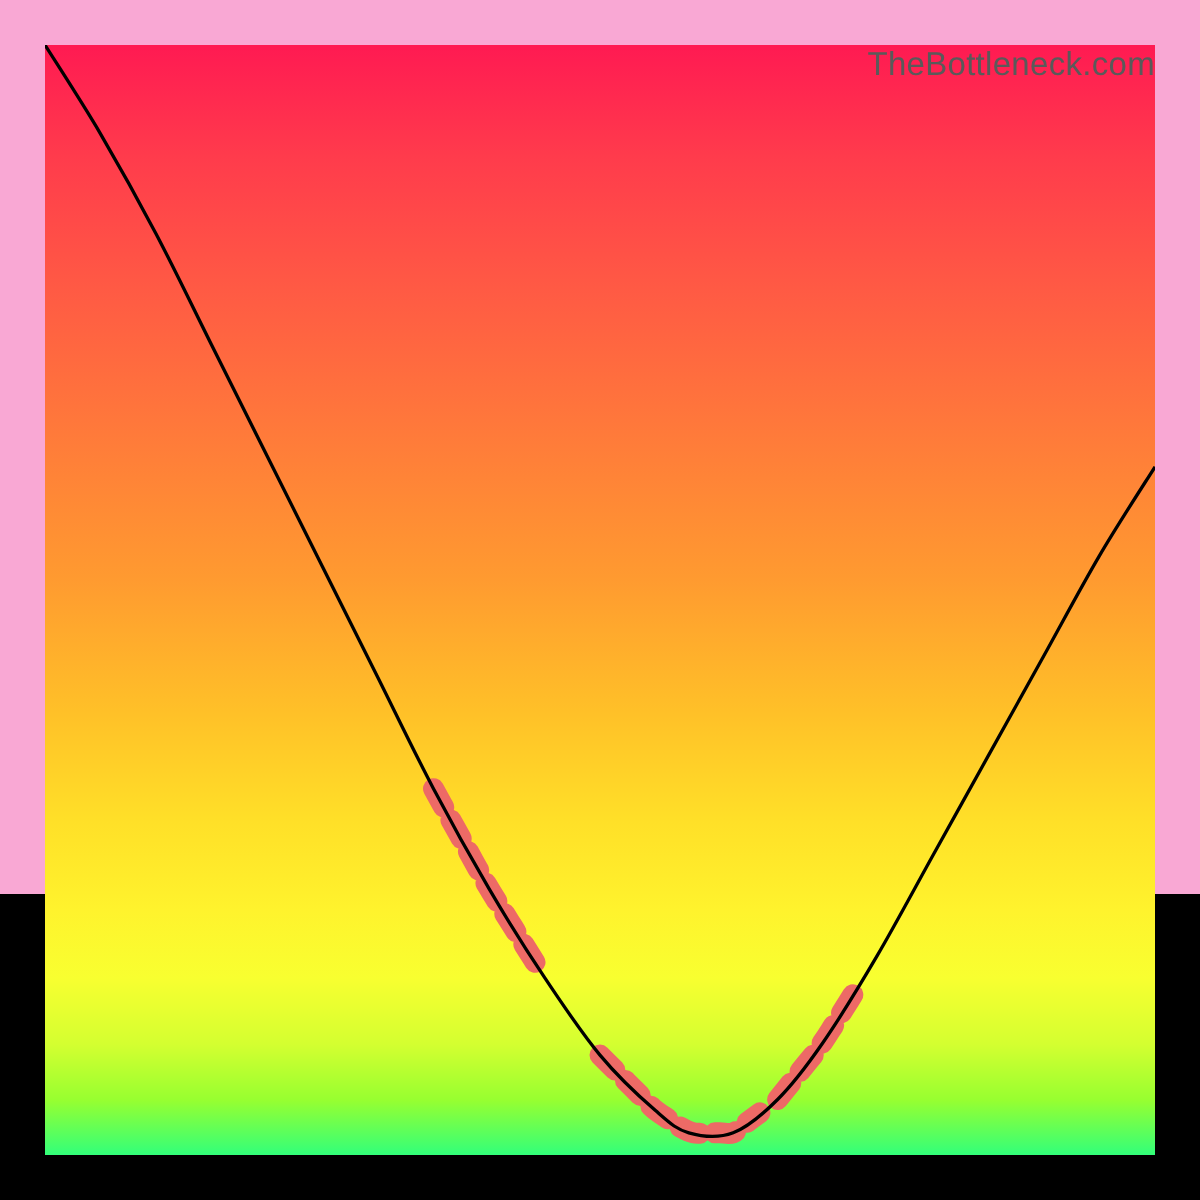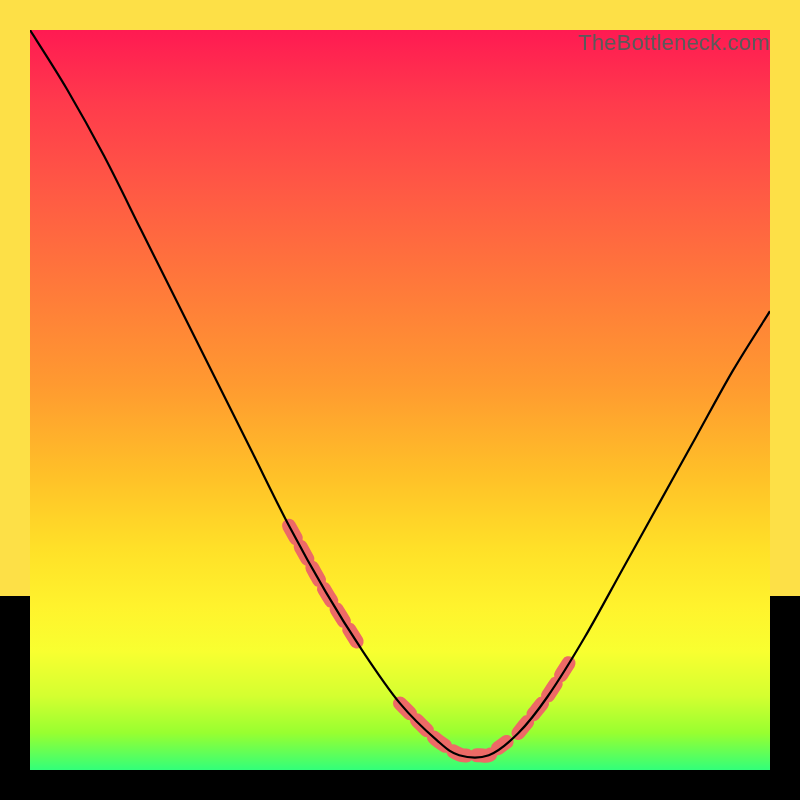--- a/index.html
+++ b/index.html
@@ -8,21 +8,21 @@
     width: 800px;
     height: 800px;
     background: #000;
     overflow: hidden;
     font-family: Arial, Helvetica, sans-serif;
   }
   .frame {
     position: absolute;
     left: 0; top: 0;
     width: 800px; height: 596px;
-    background: #fde047;
+    background: #f9a8d4;
   }
   .plot {
     position: absolute;
     left: 30px;
     top: 30px;
     width: 740px;
     height: 740px;
     
     background: linear-gradient(to bottom,
       #ff1a52 0%,

